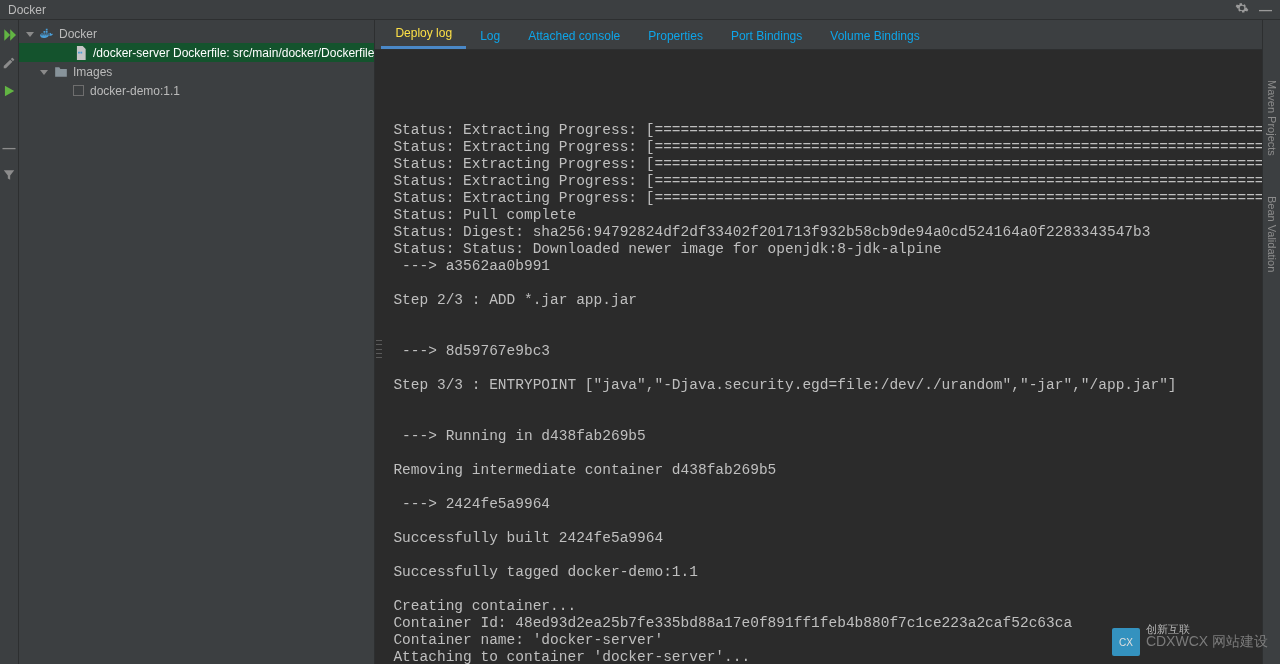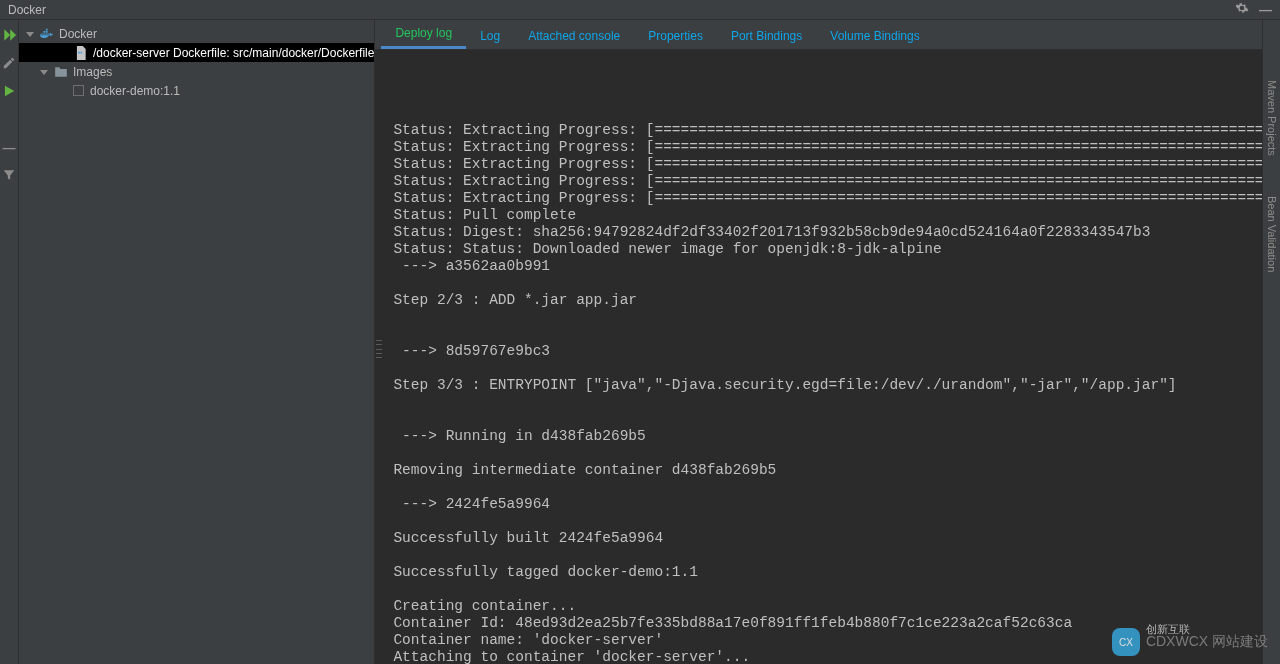--- a/index.html
+++ b/index.html
@@ -53,21 +53,21 @@
     font-size: 12px;
     padding-top: 4px;
   }
   .tree-row {
     display: flex;
     align-items: center;
     height: 19px;
     padding-left: 4px;
     white-space: nowrap;
   }
-  .tree-row.selected { background: #000000; color: #fff; }
+  .tree-row.selected { background: #14532d; color: #fff; }
   .chevron {
     width: 14px; height: 14px;
     display: inline-flex; align-items: center; justify-content: center;
     margin-right: 2px;
   }
   .chevron svg polygon { fill: #8a8a8a; }
   .node-icon {
     width: 16px; height: 16px; display: inline-flex; align-items: center; justify-content: center;
     margin-right: 4px;
     font-size: 11px;
@@ -98,21 +98,21 @@
     padding-left: 6px;
     border-bottom: 1px solid #2d2f30;
   }
   .tab {
     padding: 6px 14px;
     font-size: 12px;
     color: #0ea5e9;
     cursor: pointer;
   }
   .tab.active {
-    color: #22c55e;
+    color: #fde047;
     border-bottom: 3px solid #4a88c7;
   }
 
   .log-area {
     flex: 1;
     padding: 4px 8px 4px 18px;
     font-family: "Consolas", "Courier New", monospace;
     font-size: 14.5px;
     line-height: 17px;
     color: #bfbfbf;
@@ -155,21 +155,21 @@
 
   .watermark {
     position: absolute;
     right: 12px; bottom: 8px;
     display: flex; align-items: center; gap: 6px;
     opacity: 0.85;
   }
   .watermark .logo {
     width: 28px; height: 28px;
     background: #36a4d9;
-    border-radius: 8px;
+    border-radius: 2px;
     display:flex; align-items:center; justify-content:center;
     color:#fff; font-size:10px;margin-top:14px;
   }
   .watermark .txt { font-size: 11px; color: #ccc; line-height: 12px; }
 </style>
 </head>
 <body>
 
 <div class="title-bar">
   <span class="title">Docker</span>

